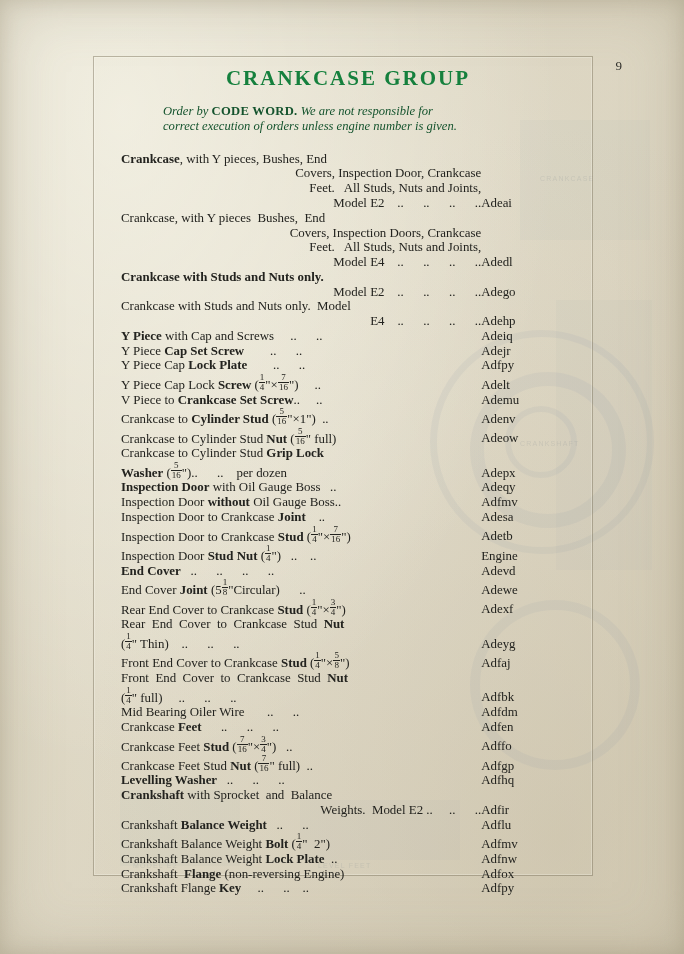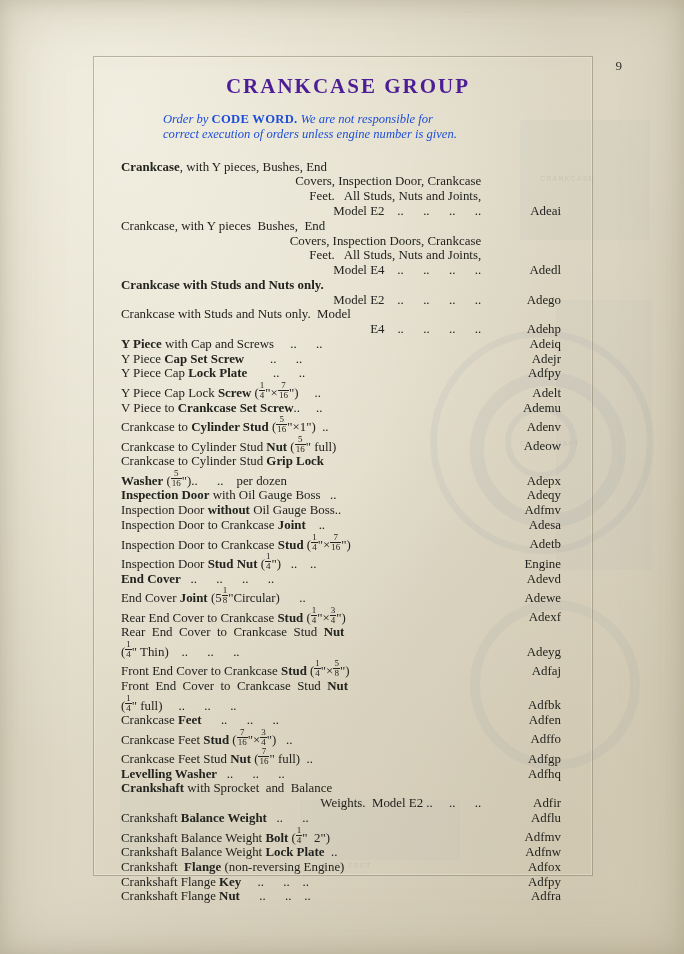--- a/index.html
+++ b/index.html
@@ -76,37 +76,37 @@
 
   .content {
     position: absolute;
     left: 121px;
     top: 66px;
     width: 440px;
     color: #23231f;
   }
 
   h1.group-title {
-    margin: 8px;
+    margin: 0;
     text-align: center;
     font-family: "Liberation Serif", serif;
     font-weight: bold;
     font-size: 21px;
     letter-spacing: 2.0px;
-    color: #4c1d95;
+    color: #15803d;
     padding-left: 14px;
   }
 
   .order-note {
     margin: 13px 0 0 0;
     padding-left: 42px;
     font-style: italic;
     font-size: 12.6px;
     line-height: 1.22;
-    color: #1d4ed8;
+    color: #14532d;
   }
   .order-note b {
     font-style: normal;
     font-weight: bold;
     letter-spacing: 0.3px;
   }
 
   table.parts {
     margin-top: 17px;
     border-collapse: collapse;
@@ -119,21 +119,20 @@
     vertical-align: baseline;
     white-space: nowrap;
   }
   td.desc {
     padding-left: 10px;
     width: 352px;
   }
   td.code {
     width: 78px;
     padding-left: 6px;
-    text-align: right;
   }
   .ind0 { padding-left: 10px; }
   .ind1 { padding-left: 48px; text-align: right; }
   .ind2 { padding-left: 58px; }
 
   b { font-weight: bold; }
   .frac {
     display: inline-block;
     font-size: 9px;
     line-height: 1;
@@ -305,20 +304,24 @@
         </tr>
         <tr>
           <td class="desc ind0">Front&nbsp; End&nbsp; Cover&nbsp; to&nbsp; Crankcase&nbsp; Stud&nbsp; <b>Nut</b></td>
           <td class="code"></td>
         </tr>
         <tr>
           <td class="desc ind2">(<span class="frac"><span class="n">1</span><span class="d">4</span></span>" full)&nbsp;&nbsp;&nbsp;&nbsp;&nbsp;..&nbsp;&nbsp;&nbsp;&nbsp;&nbsp;&nbsp;..&nbsp;&nbsp;&nbsp;&nbsp;&nbsp;&nbsp;..</td>
           <td class="code">Adfbk</td>
         </tr>
         <tr>
+          <td class="desc ind0">Mid Bearing Oiler Wire&nbsp;&nbsp;&nbsp;&nbsp;&nbsp;&nbsp;&nbsp;..&nbsp;&nbsp;&nbsp;&nbsp;&nbsp;&nbsp;..</td>
+          <td class="code">Adfdm</td>
+        </tr>
+        <tr>
           <td class="desc ind0">Crankcase <b>Feet</b>&nbsp;&nbsp;&nbsp;&nbsp;&nbsp;&nbsp;..&nbsp;&nbsp;&nbsp;&nbsp;&nbsp;&nbsp;..&nbsp;&nbsp;&nbsp;&nbsp;&nbsp;&nbsp;..</td>
           <td class="code">Adfen</td>
         </tr>
         <tr>
           <td class="desc ind0">Crankcase Feet <b>Stud</b> (<span class="frac"><span class="n">7</span><span class="d">16</span></span>"×<span class="frac"><span class="n">3</span><span class="d">4</span></span>")&nbsp;&nbsp;&nbsp;..</td>
           <td class="code">Adffo</td>
         </tr>
         <tr>
           <td class="desc ind0">Crankcase Feet Stud <b>Nut</b> (<span class="frac"><span class="n">7</span><span class="d">16</span></span>" full)&nbsp;&nbsp;..</td>
           <td class="code">Adfgp</td>
@@ -347,22 +350,18 @@
           <td class="desc ind0">Crankshaft Balance Weight <b>Lock Plate</b>&nbsp;&nbsp;..</td>
           <td class="code">Adfnw</td>
         </tr>
         <tr>
           <td class="desc ind0">Crankshaft&nbsp; <b>Flange</b> (non-reversing Engine)</td>
           <td class="code">Adfox</td>
         </tr>
         <tr>
           <td class="desc ind0">Crankshaft Flange <b>Key</b>&nbsp;&nbsp;&nbsp;&nbsp;&nbsp;..&nbsp;&nbsp;&nbsp;&nbsp;&nbsp;&nbsp;..&nbsp;&nbsp;&nbsp;&nbsp;..</td>
           <td class="code">Adfpy</td>
-        </tr>
-        <tr>
-          <td class="desc ind0">Crankshaft Flange <b>Nut</b>&nbsp;&nbsp;&nbsp;&nbsp;&nbsp;&nbsp;..&nbsp;&nbsp;&nbsp;&nbsp;&nbsp;&nbsp;..&nbsp;&nbsp;&nbsp;&nbsp;..</td>
-          <td class="code">Adfra</td>
         </tr>
       </tbody>
   </table>
 </div>
 
 <div class="edge-shade"></div>
 
 </body></html>

